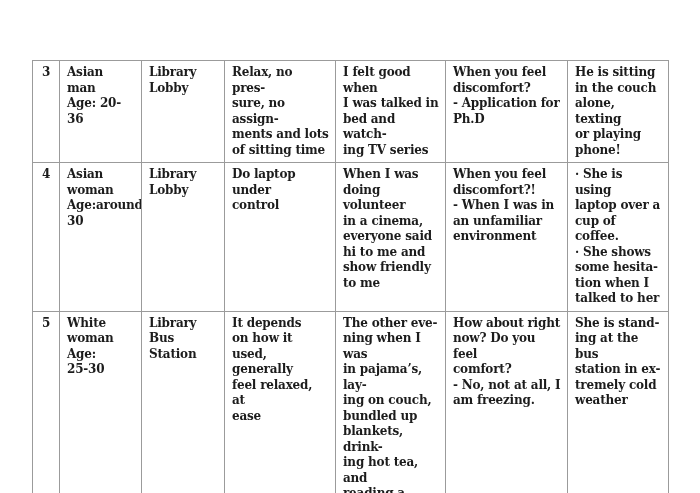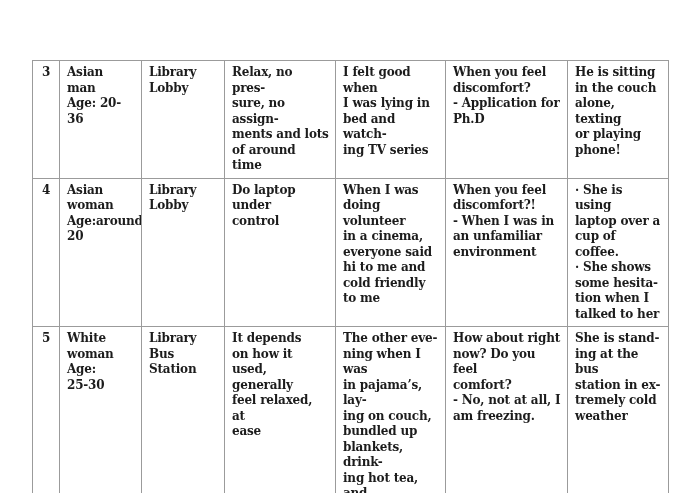--- a/index.html
+++ b/index.html
@@ -59,51 +59,51 @@
     <tbody>
       <tr class="row-3">
         <td class="num">3</td>
         <td>Asian man
 Age: 20-36</td>
         <td>Library
 Lobby</td>
         <td>Relax, no pres-
 sure, no assign-
 ments and lots
-of around time</td>
+of sitting time</td>
         <td>I felt good when
-I was lying in
+I was talked in
 bed and watch-
 ing TV series</td>
         <td>When you feel
 discomfort?
 - Application for
 Ph.D</td>
         <td>He is sitting
 in the couch
 alone, texting
 or playing
 phone!</td>
       </tr>
       <tr class="row-4">
         <td class="num">4</td>
         <td>Asian
 woman
 Age:around
-20</td>
+30</td>
         <td>Library
 Lobby</td>
         <td>Do laptop under
 control</td>
         <td>When I was
 doing volunteer
 in a cinema,
 everyone said
 hi to me and
-cold friendly
+show friendly
 to me</td>
         <td>When you feel
 discomfort?!
 - When I was in
 an unfamiliar
 environment</td>
         <td>· She is using
 laptop over a
 cup of coffee.
 · She shows

